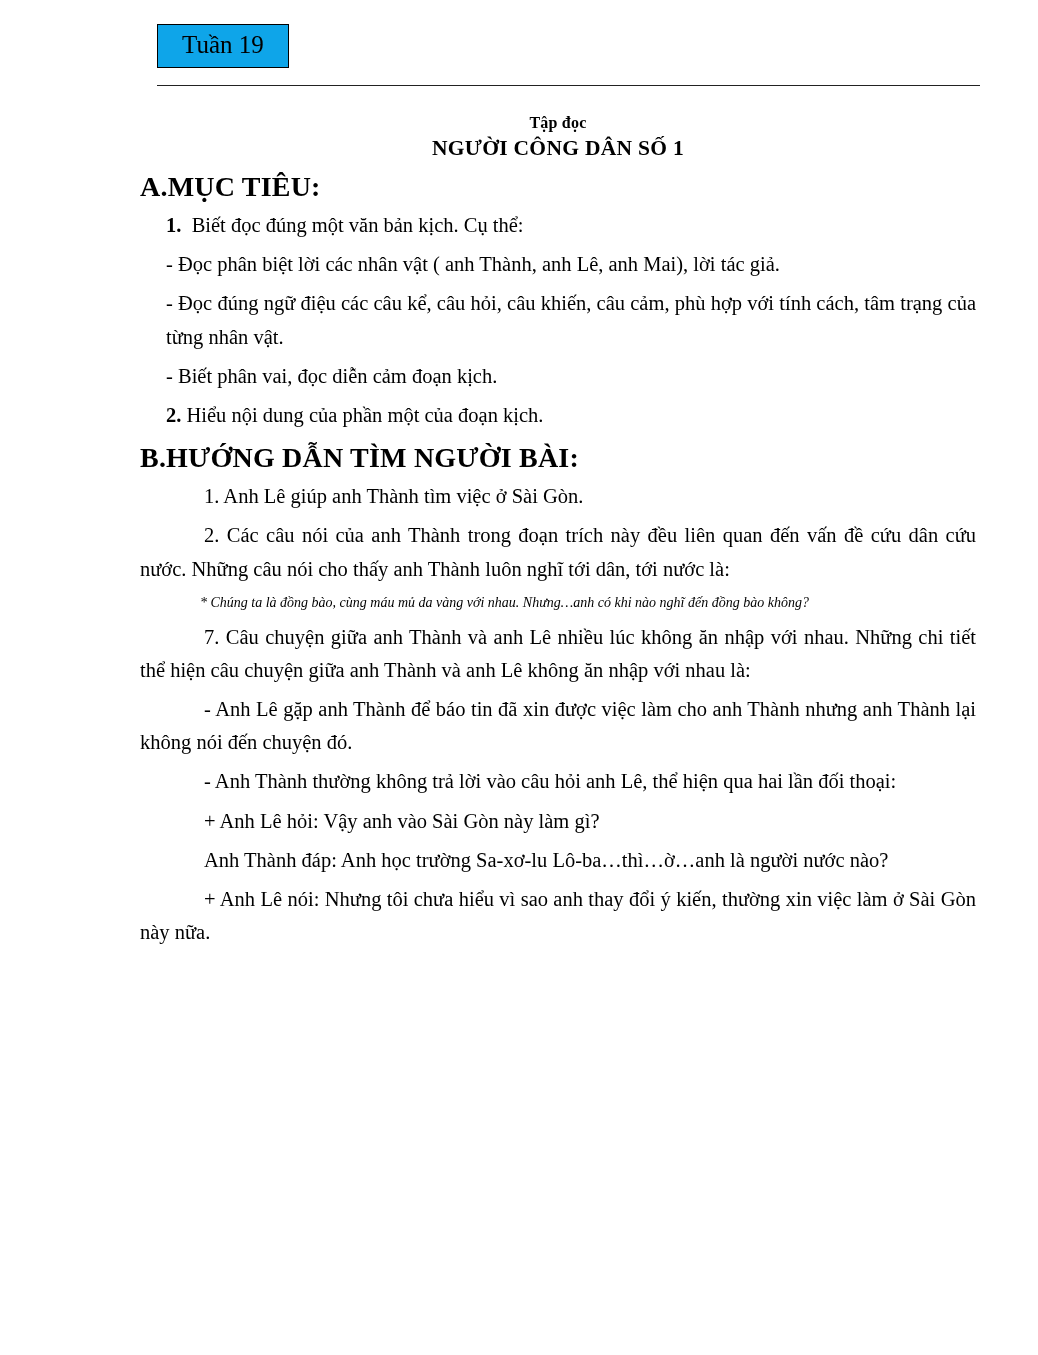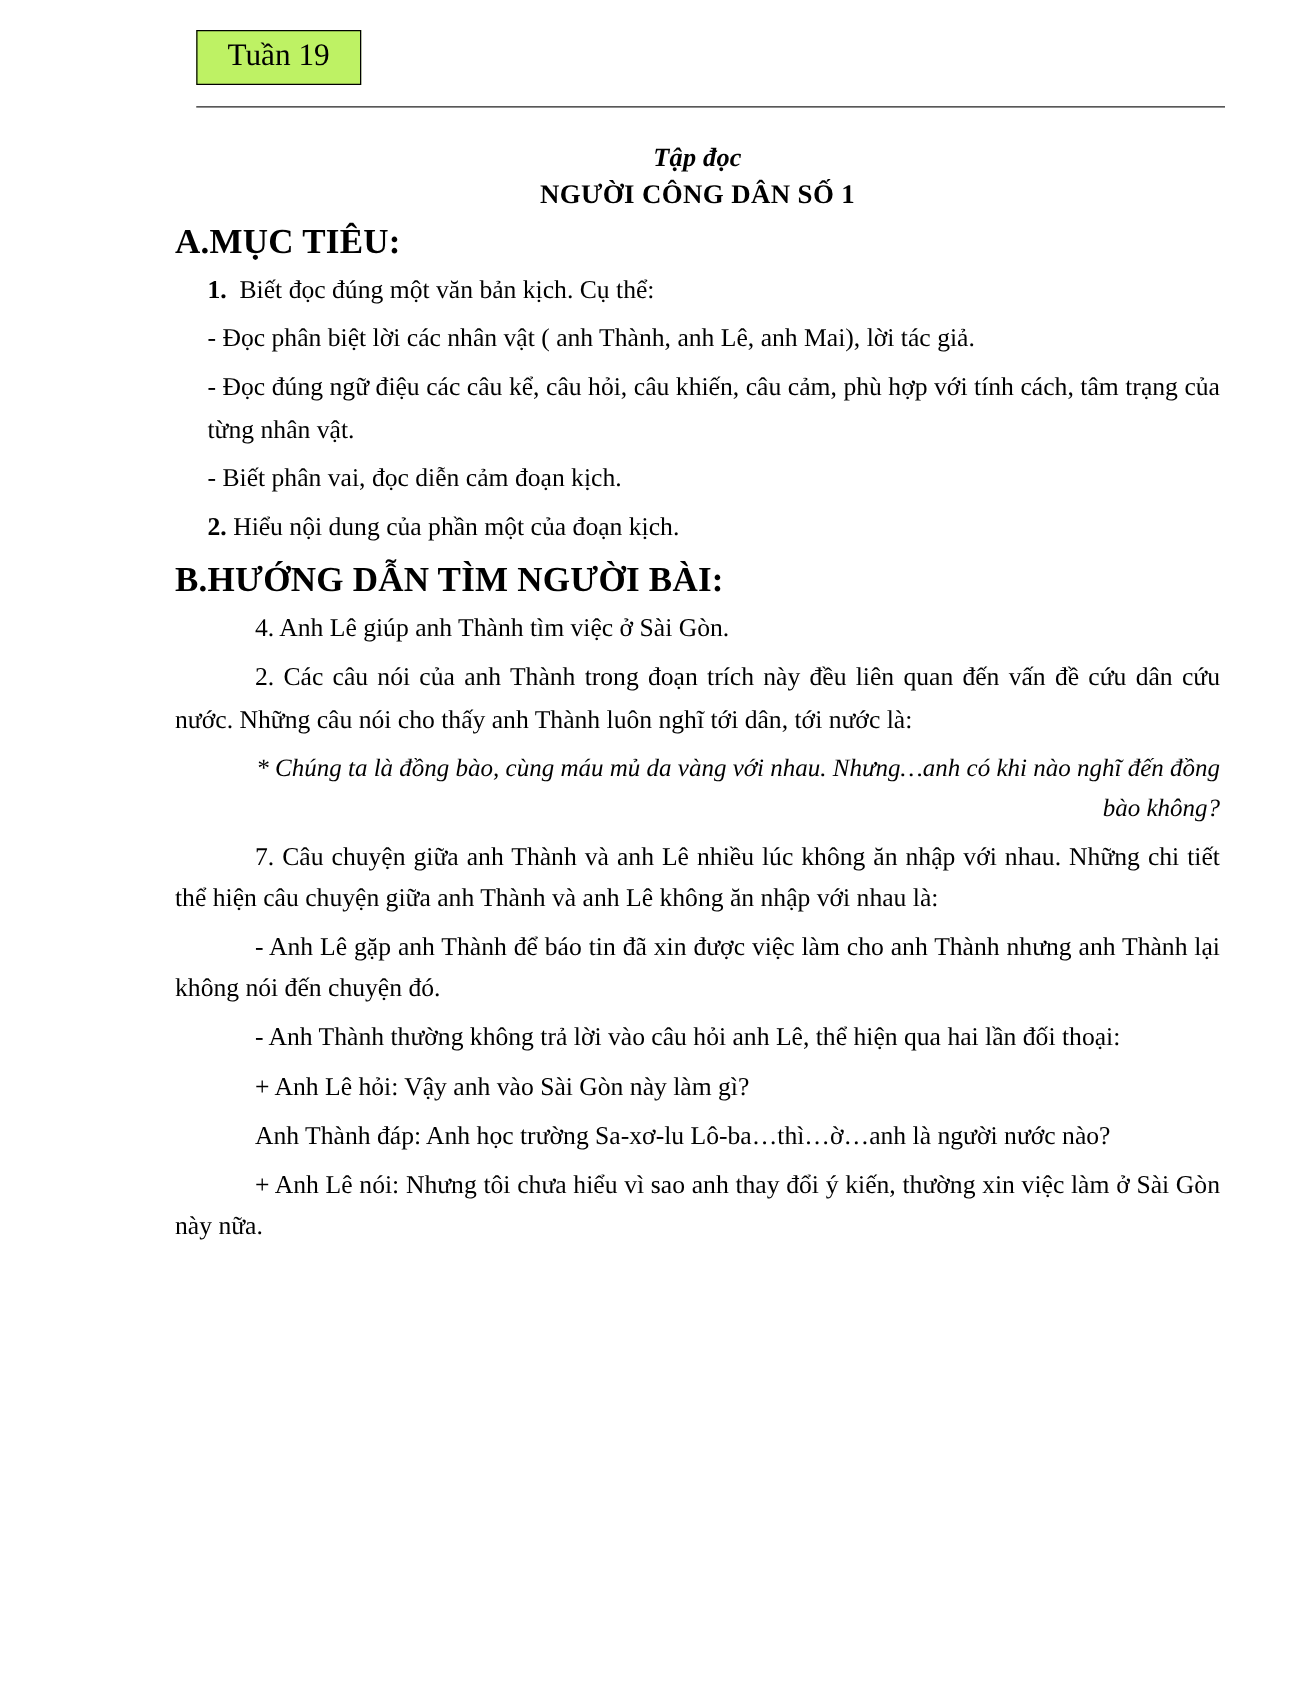--- a/index.html
+++ b/index.html
@@ -31,43 +31,42 @@
   }
   .week-box {
     position: absolute;
     left: 157px;
     top: 24px;
     border: 1.5px solid #000;
     padding: 6px 24px 8px 24px;
     font-size: 25px;
     line-height: 1.1;
     font-family: "Liberation Serif", serif;
-    background: #bef264;
+    background: #0ea5e9;
     z-index: 2;
   }
   .header-rule {
     position: absolute;
     left: 157px;
     right: 58px;
     top: 85px;
     border-bottom: 1.6px solid #222;
   }
   .content {
     position: absolute;
     left: 0;
     top: 96px;
     width: 1038px;
     padding: 0 62px 0 140px;
     box-sizing: border-box;
   }
   .lesson-type {
     text-align: center;
-    font-style: italic;
     font-weight: bold;
-    font-size: 21px;
+    font-size: 16px;
     margin: 18px 0 4px 0;
     letter-spacing: .2px;
   }
   .lesson-title {
     text-align: center;
     font-weight: bold;
     font-size: 21.5px;
     margin: 4px 0 10px 0;
     letter-spacing: .3px;
   }
@@ -86,25 +85,25 @@
     line-height: 1.62;
     margin: 0 0 6px 0;
     text-align: justify;
     text-justify: inter-word;
   }
   p.para.nojust { text-align: left; }
   .ind-2 { text-indent: 0; padding-left: 26px; }
   .ind-3 { padding-left: 0; text-indent: 64px; }
   .quote {
     font-style: italic;
-    font-size: 20px;
+    font-size: 14px;
     line-height: 1.62;
     margin: 0 0 6px 0;
     text-indent: 60px;
-    text-align: right;
+    text-align: left;
   }
   .quote2 {
     font-style: italic;
     font-weight: bold;
     font-size: 20.5px;
     line-height: 1.62;
     margin: 0 0 6px 0;
     text-indent: 60px;
     text-align: left;
   }
@@ -144,21 +143,21 @@
 
     <p class="para ind-2 nojust">
       <span class="num">2.</span>
       <span>Hiểu nội dung của phần một của đoạn kịch.</span>
     </p>
 
     <div class="section-heading">
       <span class="letter">B.</span><span>HƯỚNG DẪN TÌM NGƯỜI BÀI:</span>
     </div>
 
-    <p class="para ind-3 nojust">4. Anh Lê giúp anh Thành tìm việc ở Sài Gòn.</p>
+    <p class="para ind-3 nojust">1. Anh Lê giúp anh Thành tìm việc ở Sài Gòn.</p>
 
     <p class="para ind-3">2. Các câu nói của anh Thành trong đoạn trích này đều liên quan đến vấn đề cứu dân cứu nước. Những câu nói cho thấy anh Thành luôn nghĩ tới dân, tới nước là:</p>
 
     <p class="quote">*  Chúng ta là đồng bào, cùng máu mủ da vàng với nhau. Nhưng…anh có khi nào nghĩ đến đồng bào không?</p>
 
 
     <p class="para ind-3">7. Câu chuyện giữa anh Thành và anh Lê nhiều lúc không ăn nhập với nhau. Những chi tiết thể hiện câu chuyện giữa anh Thành và anh Lê không ăn nhập với nhau là:</p>
 
     <p class="para ind-3">-  Anh Lê gặp anh Thành để báo tin đã xin được việc làm cho anh Thành nhưng anh Thành lại không nói đến chuyện đó.</p>
 

